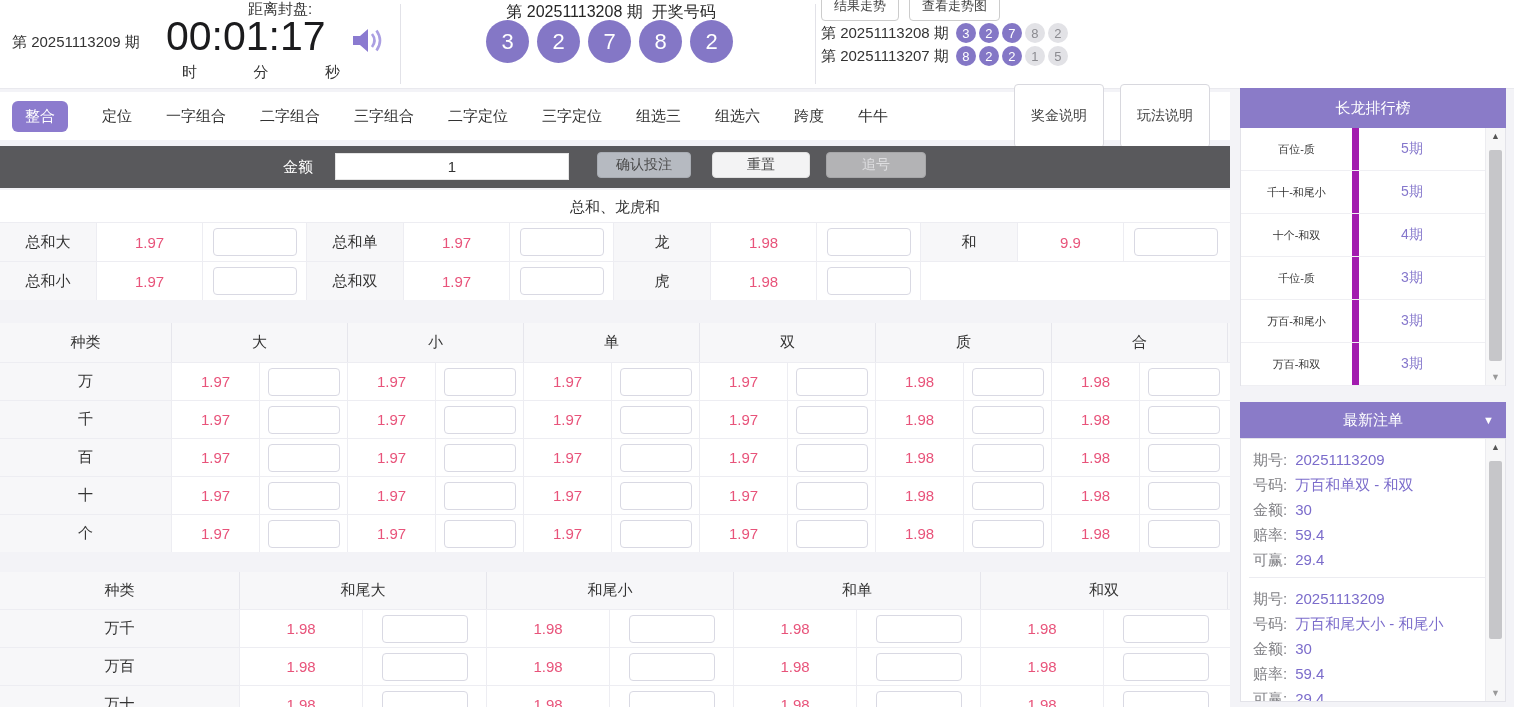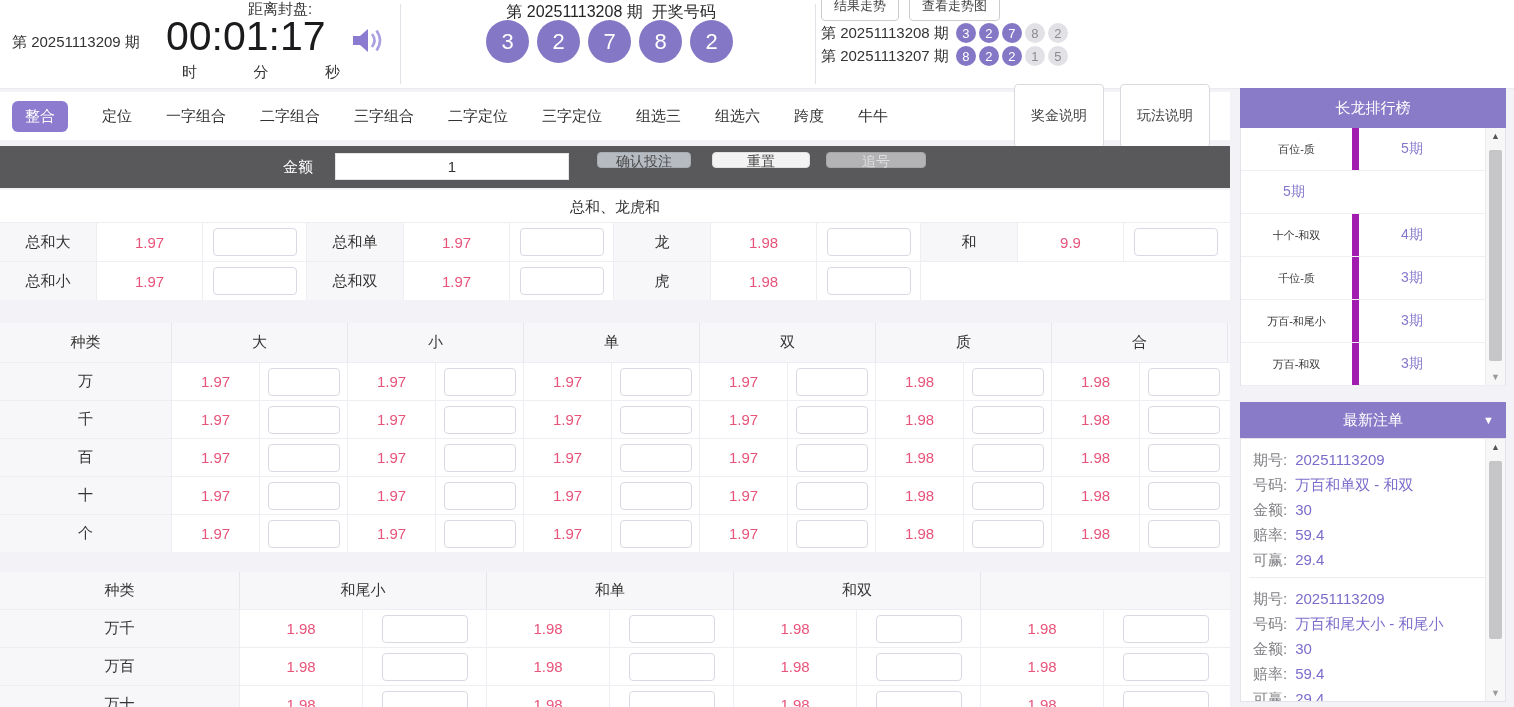--- a/index.html
+++ b/index.html
@@ -29,21 +29,21 @@
   .tabbar { position:absolute; left:0; top:92px; width:1230px; height:48px; background:#fff; display:flex; align-items:center; }
   .tabs { display:flex; align-items:center; gap:34px; padding-left:12px; font-size:15px; color:#333; }
   .tab.active { background:#8c7bce; color:#fff; padding:6px 13px; border-radius:6px; }
   .help-btns { margin-left:auto; display:flex; gap:16px; padding-right:20px; }
   .help-btn { font-size:14px; color:#444; background:#fff; border:1px solid #d8d8de; border-radius:4px; padding:22px 16px; }
 
   
   .toolbar { position:absolute; left:0; top:146px; width:1230px; height:42px; background:#59595c; }
   .amount-label { position:absolute; left:283px; top:12px; color:#fff; font-size:15px; }
   .amount-input { position:absolute; left:335px; top:7px; width:234px; height:27px; text-align:center; font-size:15px; border:1px solid #e5e5e5; background:#fff; color:#333; }
-  .tb-btn { position:absolute; top:6px; height:16px; border-radius:4px; font-size:14px; }
+  .tb-btn { position:absolute; top:6px; height:26px; border-radius:4px; font-size:14px; }
   .btn-confirm { left:597px; width:94px; background:#b6bac1; color:#4a4a4a; border:1px solid #a8acb3; }
   .btn-reset { left:712px; width:98px; background:#f3f3f4; color:#4a4a4a; border:1px solid #e0e0e0; }
   .btn-chase { left:826px; width:100px; background:#b3b3b5; color:#dedee0; border:1px solid #a6a6a8; }
 
   
   .white-sec { position:absolute; left:0; width:1230px; background:#fff; }
   .sec-title { height:32px; line-height:34px; text-align:center; font-size:15px; color:#333; }
   .frow { display:flex; border-top:1px solid #ededf2; }
   .h39 { height:39px; } .h38 { height:38px; } .h37 { height:37px; }
   .cell { display:flex; align-items:center; justify-content:center; border-right:1px solid #ededf2; }
@@ -356,20 +356,21 @@
       <div class="cell oddc w88">1.98</div>
         <div class="cell w88">
           <input class="bet-input bw72" style="">
         </div>
     </div>
   </section>
 
   <section class="white-sec" style="top:572px;">
     <div class="frow h37 hdrow">
       <div class="cell w240">种类</div>
+      <div class="cell w247">和尾大</div>
       <div class="cell w247">和尾小</div>
       <div class="cell w247">和单</div>
       <div class="cell w247">和双</div>
     </div>
     <div class="frow h38">
       <div class="cell lblc w240">万千</div>
       <div class="cell oddc w123">1.98</div>
         <div class="cell w124">
           <input class="bet-input bw86" style="">
         </div>
@@ -426,20 +427,21 @@
     </div>
   </section>
 
   <div class="side-head dragon-head">长龙排行榜</div>
   <div class="dragon-list">
     <div class="dragon-row">
       <div class="d-name">百位-质</div>
       <div class="d-count">5期</div>
     </div>
     <div class="dragon-row">
+      <div class="d-name">千十-和尾小</div>
       <div class="d-count">5期</div>
     </div>
     <div class="dragon-row">
       <div class="d-name">十个-和双</div>
       <div class="d-count">4期</div>
     </div>
     <div class="dragon-row">
       <div class="d-name">千位-质</div>
       <div class="d-count">3期</div>
     </div>

